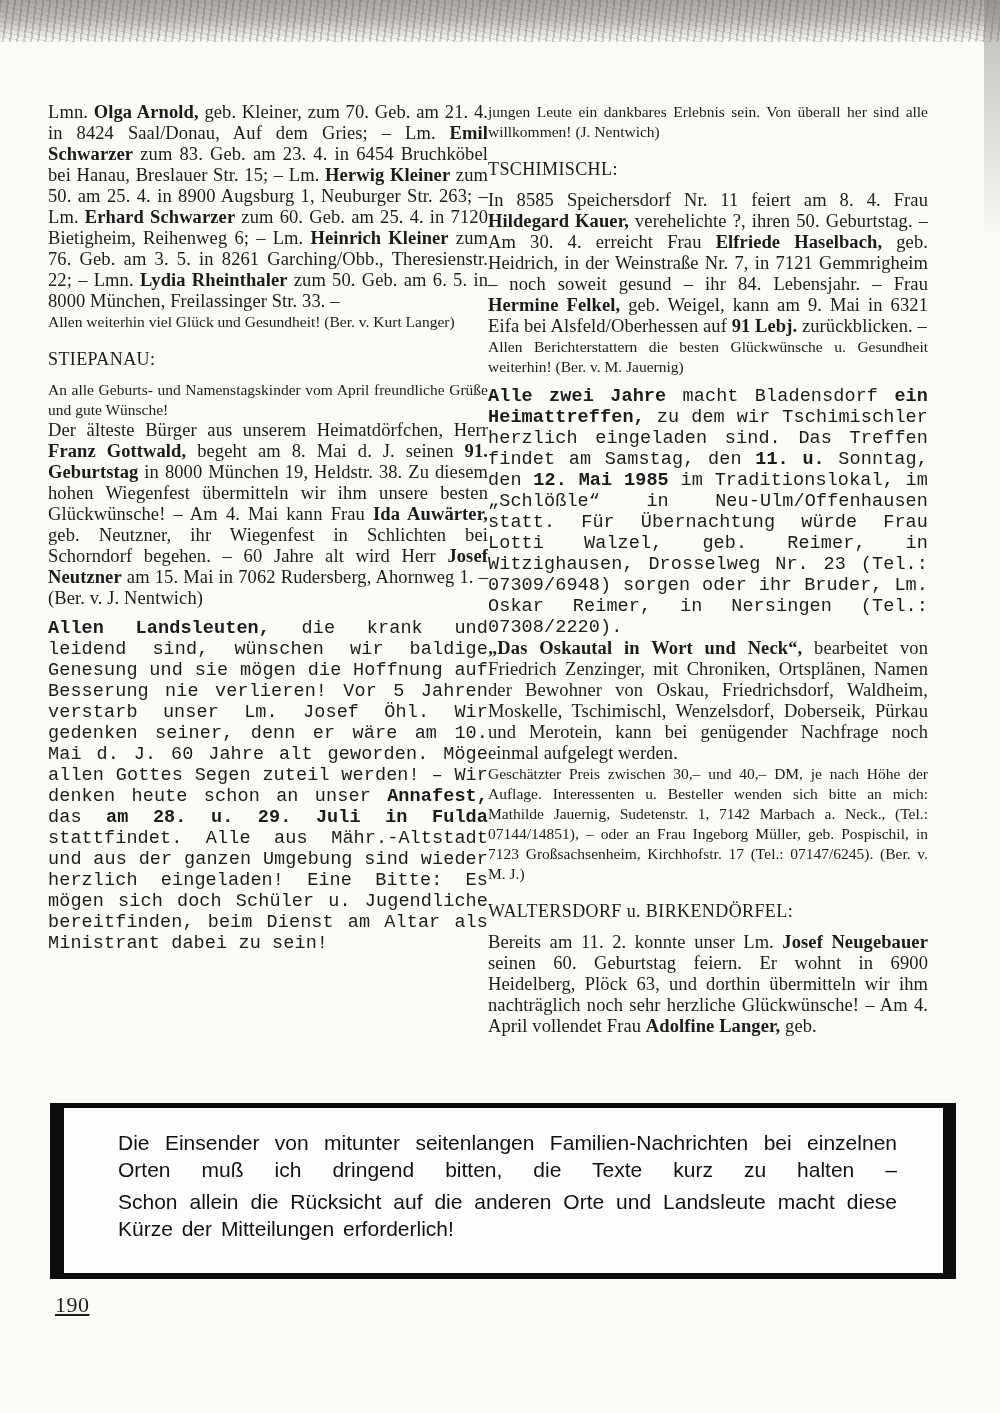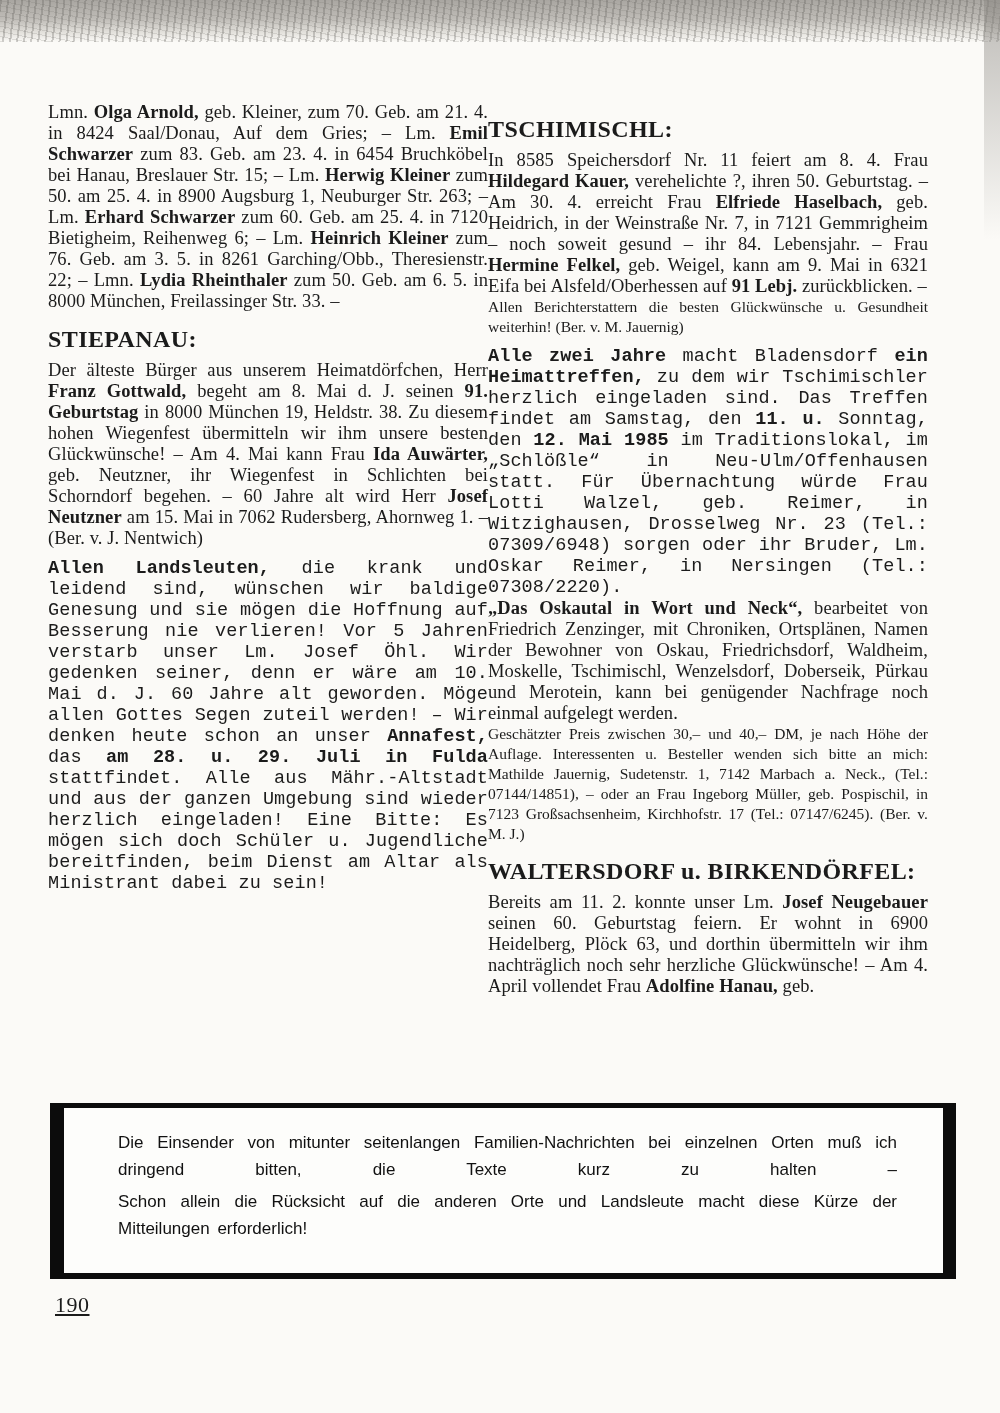--- a/index.html
+++ b/index.html
@@ -39,36 +39,36 @@
   }
   .sp{  
     margin:0;
     font-size:15.5px;line-height:20px;
     text-align:justify;
     hyphens:auto;-webkit-hyphens:auto;
   }
   .sep{margin-top:9px;font-family:Liberation Mono, monospace;}
   b{font-weight:700;}
   h2{
-    font-size:24px;line-height:22px;
-    font-weight:700;
+    font-size:18px;line-height:22px;
+    font-weight:400;
     margin:16px 0 10px 0;
     letter-spacing:.4px;
   }
   
   .notice{
     position:absolute;left:50px;top:1103px;
     width:906px;height:176px;
     box-sizing:border-box;
     background:#fdfdfb;
     border:solid #0c0c0c;
     border-width:5px 13px 6px 14px;
     padding:21px 46px 4px 54px;
     font-family:"Liberation Sans", sans-serif;
-    font-size:17px;line-height:27px;
+    font-size:21px;line-height:27px;
     color:#111;
     word-spacing:3px;
   }
   .notice p{margin:0;}
   .notice .n1{text-align:justify;text-align-last:justify;margin-bottom:5px;}
   .notice .n-em{
     font-weight:700;
     text-align:justify;text-align-last:justify;
     text-decoration:underline;
     text-decoration-thickness:2.5px;
@@ -86,34 +86,37 @@
 
 <div class="page">
 
   <div class="scan-band"></div>
   <div class="scan-edge"></div>
 
   <div class="main">
 
     <div class="col">
       <p class="bp"><span>Lmn. </span><b>Olga Arnold,</b><span> geb. Kleiner, zum 70. Geb. am 21. 4. in 8424 Saal/Donau, Auf dem Gries; – Lm. </span><b>Emil Schwarzer</b><span> zum 83. Geb. am 23. 4. in 6454 Bruchköbel bei Hanau, Breslauer Str. 15; – Lm. </span><b>Herwig Kleiner</b><span> zum 50. am 25. 4. in 8900 Augsburg 1, Neuburger Str. 263; – Lm. </span><b>Erhard Schwarzer</b><span> zum 60. Geb. am 25. 4. in 7120 Bietigheim, Reihenweg 6; – Lm. </span><b>Heinrich Kleiner</b><span> zum 76. Geb. am 3. 5. in 8261 Garching/Obb., Theresienstr. 22; – Lmn. </span><b>Lydia Rheinthaler</b><span> zum 50. Geb. am 6. 5. in 8000 München, Freilassinger Str. 33. –</span></p>
+      <p class="sp">Allen weiterhin viel Glück und Gesundheit! (Ber. v. Kurt Langer)</p>
       <h2>STIEPANAU:</h2>
+      <p class="sp">An alle Geburts- und Namenstagskinder vom April freundliche Grüße und gute Wünsche!</p>
       <p class="bp"><span>Der älteste Bürger aus unserem Heimatdörfchen, Herr </span><b>Franz Gottwald,</b><span> begeht am 8. Mai d. J. seinen </span><b>91. Geburtstag</b><span> in 8000 München 19, Heldstr. 38. Zu diesem hohen Wiegenfest übermitteln wir ihm unsere besten Glückwünsche! – Am 4. Mai kann Frau </span><b>Ida Auwärter,</b><span> geb. Neutzner, ihr Wiegenfest in Schlichten bei Schorndorf begehen. – 60 Jahre alt wird Herr </span><b>Josef Neutzner</b><span> am 15. Mai in 7062 Rudersberg, Ahornweg 1. – (Ber. v. J. Nentwich)</span></p>
       <p class="bp sep"><b>Allen Landsleuten,</b><span> die krank und leidend sind, wünschen wir baldige Genesung und sie mögen die Hoffnung auf Besserung nie verlieren! Vor 5 Jahren verstarb unser Lm. Josef Öhl. Wir gedenken seiner, denn er wäre am 10. Mai d. J. 60 Jahre alt geworden. Möge allen Gottes Segen zuteil werden! – Wir denken heute schon an unser </span><b>Annafest,</b><span> das </span><b>am 28. u. 29. Juli in Fulda</b><span> stattfindet. Alle aus Mähr.-Altstadt und aus der ganzen Umgebung sind wieder herzlich eingeladen! Eine Bitte: Es mögen sich doch Schüler u. Jugendliche bereitfinden, beim Dienst am Altar als Ministrant dabei zu sein!</span></p>
     </div>
 
     <div class="col">
+      <p class="sp">jungen Leute ein dankbares Erlebnis sein. Von überall her sind alle willkommen! (J. Nentwich)</p>
       <h2>TSCHIMISCHL:</h2>
       <p class="bp"><span>In 8585 Speichersdorf Nr. 11 feiert am 8. 4. Frau </span><b>Hildegard Kauer,</b><span> verehelichte ?, ihren 50. Geburtstag. – Am 30. 4. erreicht Frau </span><b>Elfriede Haselbach,</b><span> geb. Heidrich, in der Weinstraße Nr. 7, in 7121 Gemmrigheim – noch soweit gesund – ihr 84. Lebensjahr. – Frau </span><b>Hermine Felkel,</b><span> geb. Weigel, kann am 9. Mai in 6321 Eifa bei Alsfeld/Oberhessen auf </span><b>91 Lebj.</b><span> zurückblicken. –</span></p>
       <p class="sp">Allen Berichterstattern die besten Glückwünsche u. Gesundheit weiterhin! (Ber. v. M. Jauernig)</p>
       <p class="bp sep"><b>Alle zwei Jahre</b><span> macht Bladensdorf </span><b>ein Heimattreffen,</b><span> zu dem wir Tschimischler herzlich eingeladen sind. Das Treffen findet am Samstag, den </span><b>11. u.</b><span> Sonntag, den </span><b>12. Mai 1985</b><span> im Traditionslokal, im „Schlößle“ in Neu-Ulm/Offenhausen statt. Für Übernachtung würde Frau Lotti Walzel, geb. Reimer, in Witzighausen, Drosselweg Nr. 23 (Tel.: 07309/6948) sorgen oder ihr Bruder, Lm. Oskar Reimer, in Nersingen (Tel.: 07308/2220).</span></p>
       <p class="bp"><b>„Das Oskautal in Wort und Neck“,</b><span> bearbeitet von Friedrich Zenzinger, mit Chroniken, Ortsplänen, Namen der Bewohner von Oskau, Friedrichsdorf, Waldheim, Moskelle, Tschimischl, Wenzelsdorf, Doberseik, Pürkau und Merotein, kann bei genügender Nachfrage noch einmal aufgelegt werden.</span></p>
       <p class="sp">Geschätzter Preis zwischen 30,– und 40,– DM, je nach Höhe der Auflage. Interessenten u. Besteller wenden sich bitte an mich: Mathilde Jauernig, Sudetenstr. 1, 7142 Marbach a. Neck., (Tel.: 07144/14851), – oder an Frau Ingeborg Müller, geb. Pospischil, in 7123 Großsachsenheim, Kirchhofstr. 17 (Tel.: 07147/6245). (Ber. v. M. J.)</p>
       <h2>WALTERSDORF u. BIRKENDÖRFEL:</h2>
-      <p class="bp"><span>Bereits am 11. 2. konnte unser Lm. </span><b>Josef Neugebauer</b><span> seinen 60. Geburtstag feiern. Er wohnt in 6900 Heidelberg, Plöck 63, und dorthin übermitteln wir ihm nachträglich noch sehr herzliche Glückwünsche! – Am 4. April vollendet Frau </span><b>Adolfine Hanau,</b><span> geb.</span></p>
+      <p class="bp"><span>Bereits am 11. 2. konnte unser Lm. </span><b>Josef Neugebauer</b><span> seinen 60. Geburtstag feiern. Er wohnt in 6900 Heidelberg, Plöck 63, und dorthin übermitteln wir ihm nachträglich noch sehr herzliche Glückwünsche! – Am 4. April vollendet Frau </span><b>Adolfine Langer,</b><span> geb.</span></p>
     </div>
 
   </div>
 
   <div class="notice">
     <p class="n1">Die Einsender von mitunter seitenlangen Familien-Nachrichten bei einzelnen Orten muß ich dringend bitten, die Texte kurz zu halten –</p>
     <p class="n2">Schon allein die Rücksicht auf die anderen Orte und Landsleute macht diese Kürze der Mitteilungen erforderlich!</p>
   </div>
 
   <div class="page-num">190</div>

